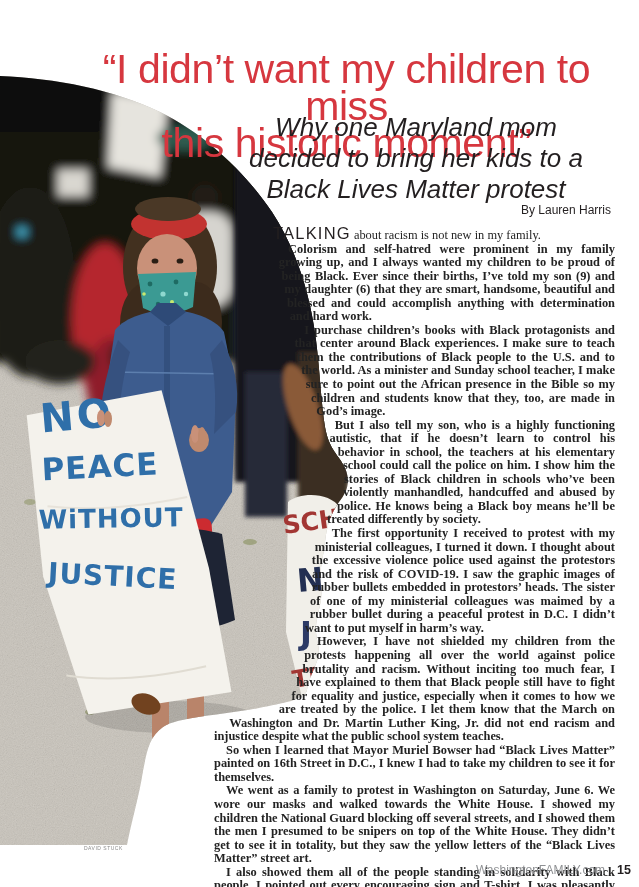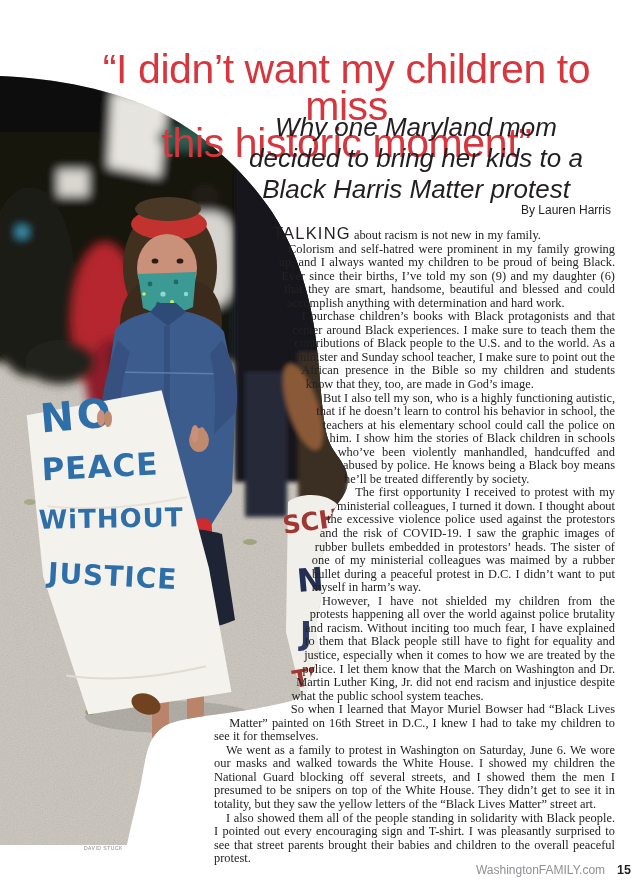--- a/index.html
+++ b/index.html
@@ -33,21 +33,21 @@
   .photo-shape{
     float:left;width:130px;height:492px;
     shape-outside:polygon(0px 0px,51px 0px,57px 24px,65px 64px,73px 104px,79px 139px,
       89px 169px,99px 194px,111px 219px,123px 239px,127px 254px,121px 269px,111px 282px,
       103px 296px,97px 312px,94px 326px,91px 340px,94px 352px,92px 366px,92px 380px,
       85px 394px,87px 408px,86px 424px,84px 438px,77px 450px,73px 464px,67px 471px,
       49px 478px,17px 485px,0px 490px);
     shape-margin:4px;
   }
   .article p{margin:0;}
-  .article p.indent{text-indent:12px;}
+  .article p.indent{text-indent:12px;font-weight:bold;}
   .lead-word{
     font-family:"Liberation Sans",sans-serif;font-size:16.5px;
     letter-spacing:1.2px;color:#231f20;
   }
   
   .photo{position:absolute;left:0;top:72px;width:352px;height:773px;}
   .credit{
     position:absolute;left:84px;top:845px;font-size:5px;letter-spacing:0.5px;
     color:#8a8a8a;font-family:"Liberation Sans",sans-serif;
   }
@@ -191,21 +191,21 @@
   </div>
 
   <h1 class="headline">
     <span>“I didn’t want my children to miss</span>
     <span>this historic moment”</span>
   </h1>
 
   <div class="subtitle">
     <span>Why one Maryland mom</span>
     <span>decided to bring her kids to a</span>
-    <span>Black Harris Matter protest</span>
+    <span>Black Lives Matter protest</span>
   </div>
 
   <div class="byline">By Lauren Harris</div>
 
   <div class="article">
     <div class="photo-shape"></div>
     <p><span class="lead-word">TALKING</span><span> about racism is not new in my family.</span></p>
     <p class="indent">Colorism and self-hatred were prominent in my family growing up, and I always wanted my children to be proud of being Black. Ever since their births, I’ve told my son (9) and my daughter (6) that they are smart, handsome, beautiful and blessed and could accomplish anything with determination and hard work.</p>
     <p class="indent">I purchase children’s books with Black protagonists and that center around Black experiences. I make sure to teach them the contributions of Black people to the U.S. and to the world. As a minister and Sunday school teacher, I make sure to point out the African presence in the Bible so my children and students know that they, too, are made in God’s image.</p>
     <p class="indent">But I also tell my son, who is a highly functioning autistic, that if he doesn’t learn to control his behavior in school,  the teachers at his elementary school could call the police on him. I show him the stories of Black children in schools who’ve been violently manhandled, handcuffed and abused by police. He knows being a Black boy means he’ll be treated differently by society.</p>

